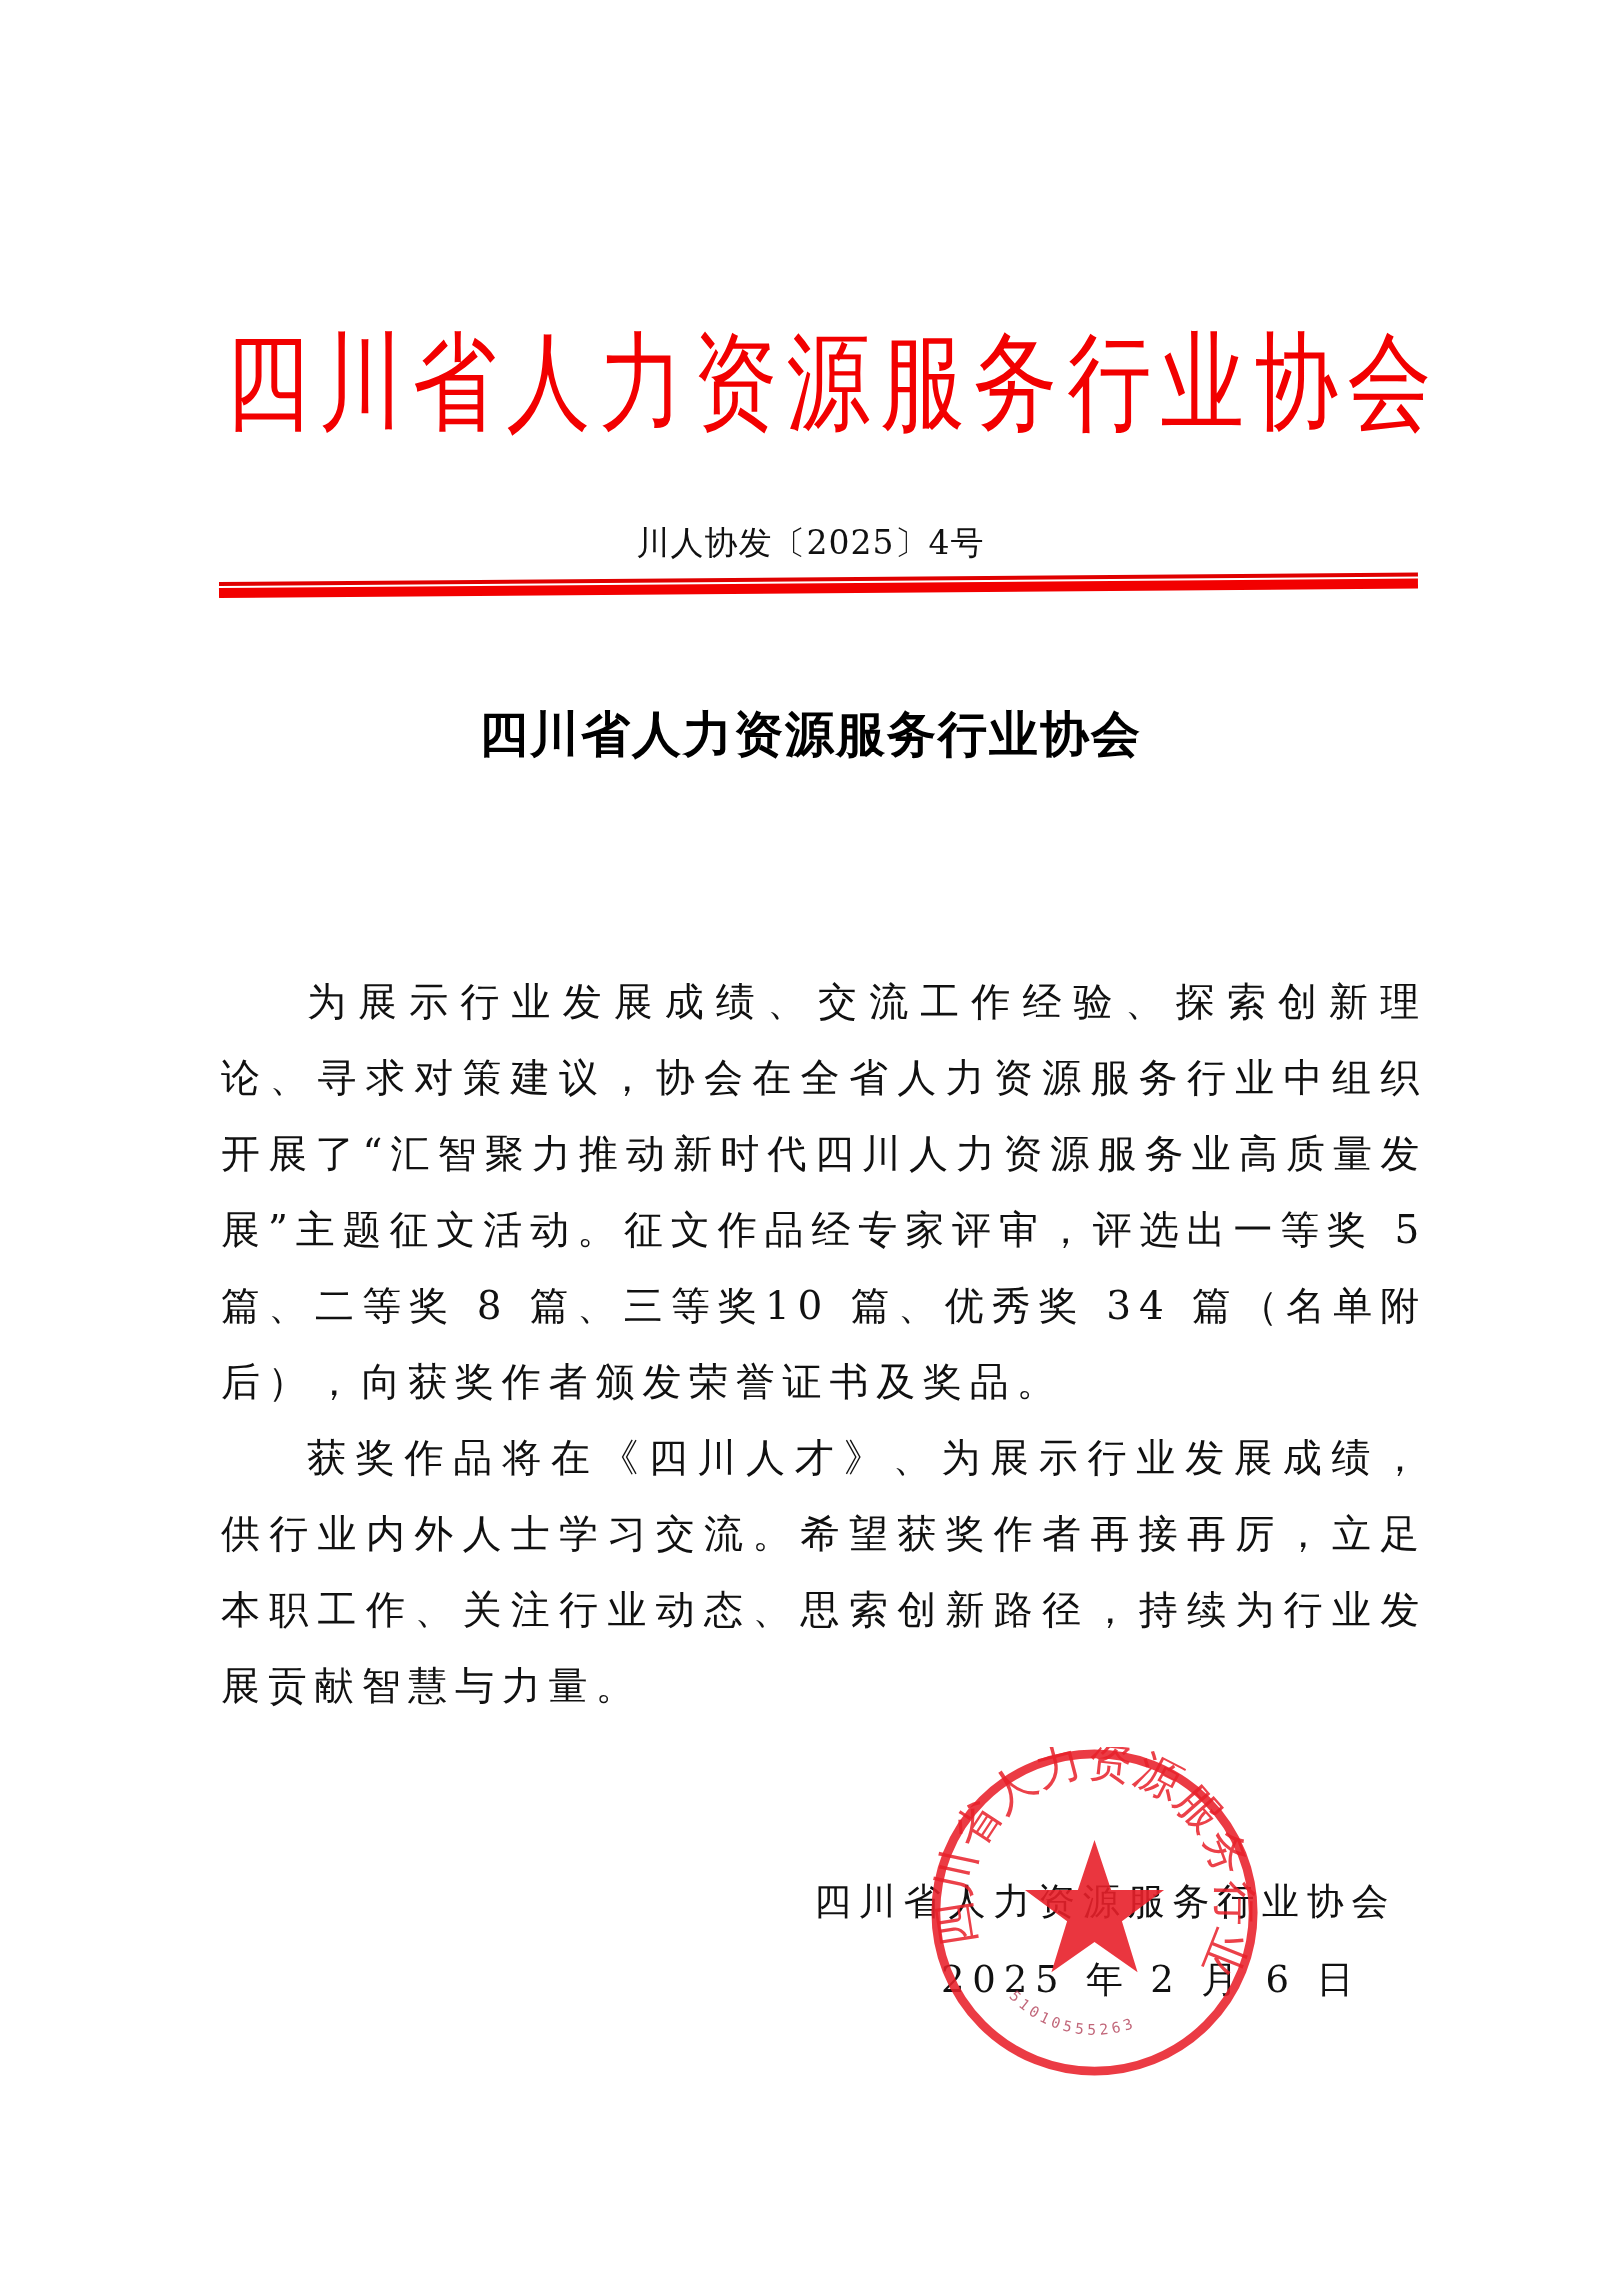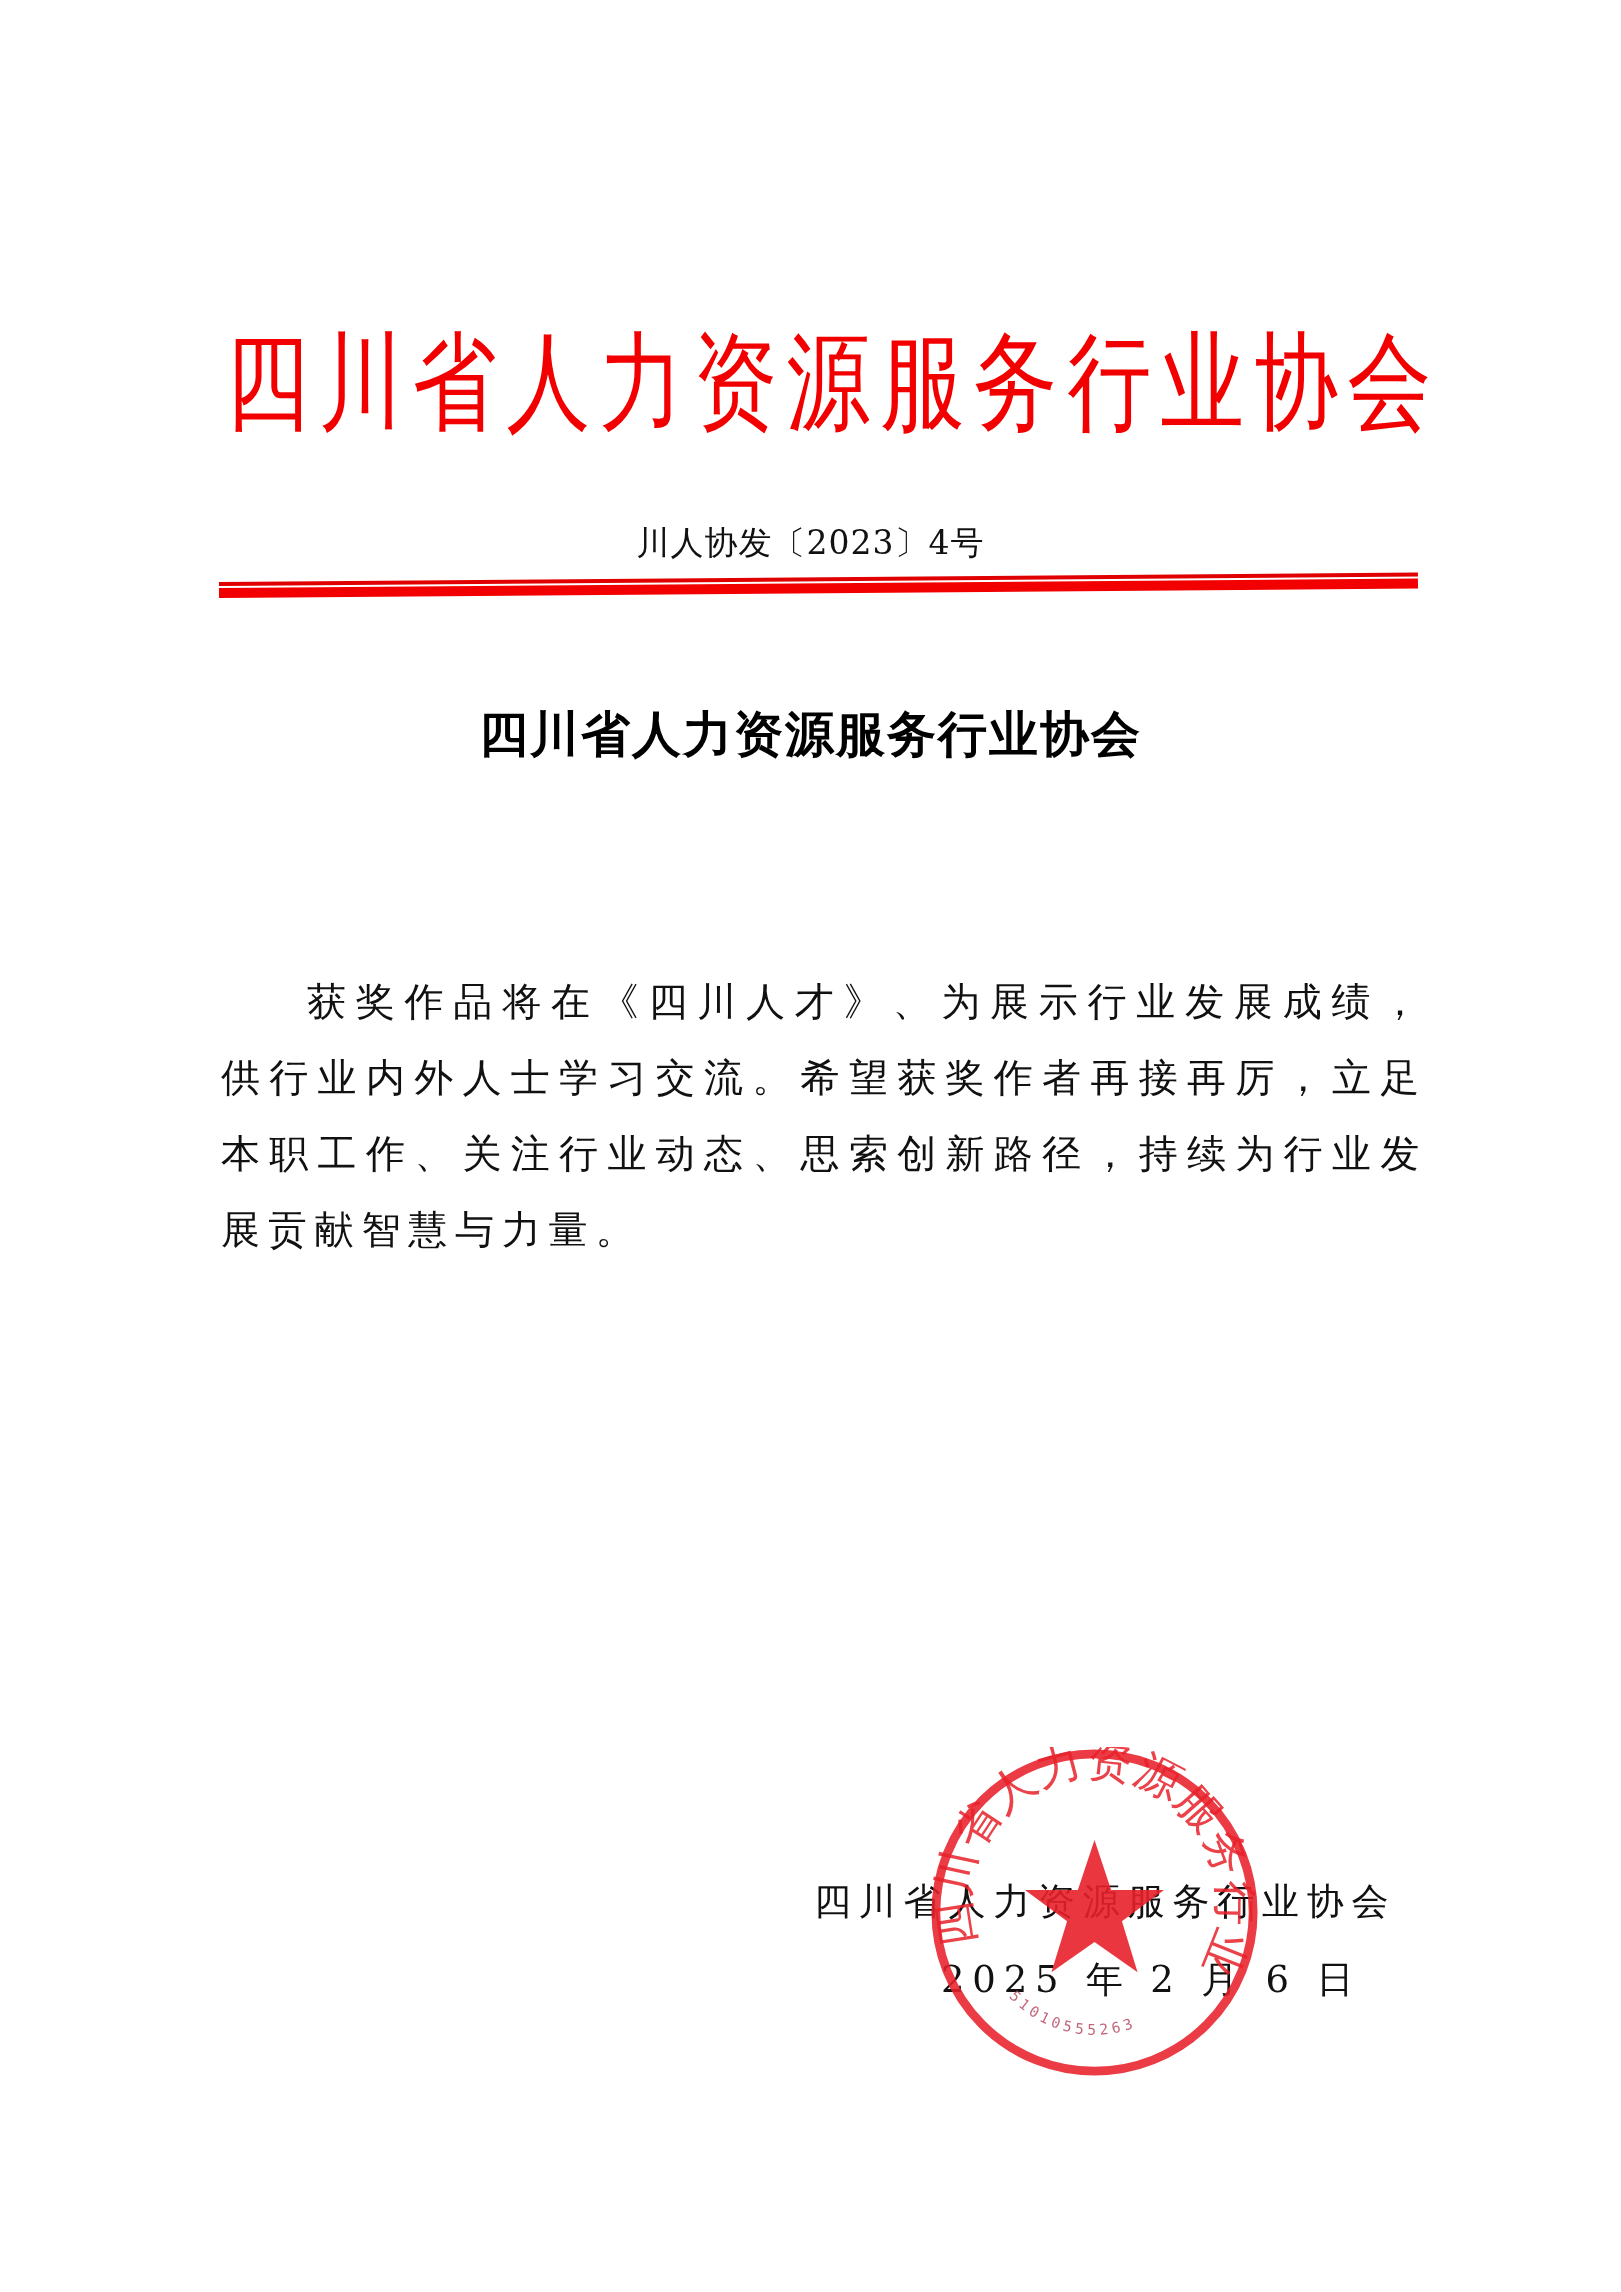--- a/index.html
+++ b/index.html
@@ -64,28 +64,29 @@
     <span>资</span>
     <span>源</span>
     <span>服</span>
     <span>务</span>
     <span>行</span>
     <span>业</span>
     <span>协</span>
     <span>会</span>
   </div>
 
-  <div class="doc-number">川人协发〔2023〕4号</div>
+  <div class="doc-number">川人协发〔2025〕4号</div>
 
   <div class="rule thin"></div>
   <div class="rule thick"></div>
 
   <div class="title l1">四川省人力资源服务行业协会</div>
 
   <div class="body">
+    <p class="indent">为展示行业发展成绩、交流工作经验、探索创新理论、寻求对策建议，协会在全省人力资源服务行业中组织开展了“汇智聚力推动新时代四川人力资源服务业高质量发展”主题征文活动。征文作品经专家评审，评选出一等奖 5 篇、二等奖 8 篇、三等奖10 篇、优秀奖 34 篇（名单附后），向获奖作者颁发荣誉证书及奖品。</p>
     <p class="indent">获奖作品将在《四川人才》、为展示行业发展成绩，供行业内外人士学习交流。希望获奖作者再接再厉，立足本职工作、关注行业动态、思索创新路径，持续为行业发展贡献智慧与力量。</p>
   </div>
 
   <div class="signature">
     <div class="sig-org">四川省人力资源服务行业协会</div>
     <div class="sig-date">2025 年 2 月 6 日</div>
   </div>
 
   <svg class="seal" viewBox="0 0 338 338" xmlns="http://www.w3.org/2000/svg">
     <defs>

